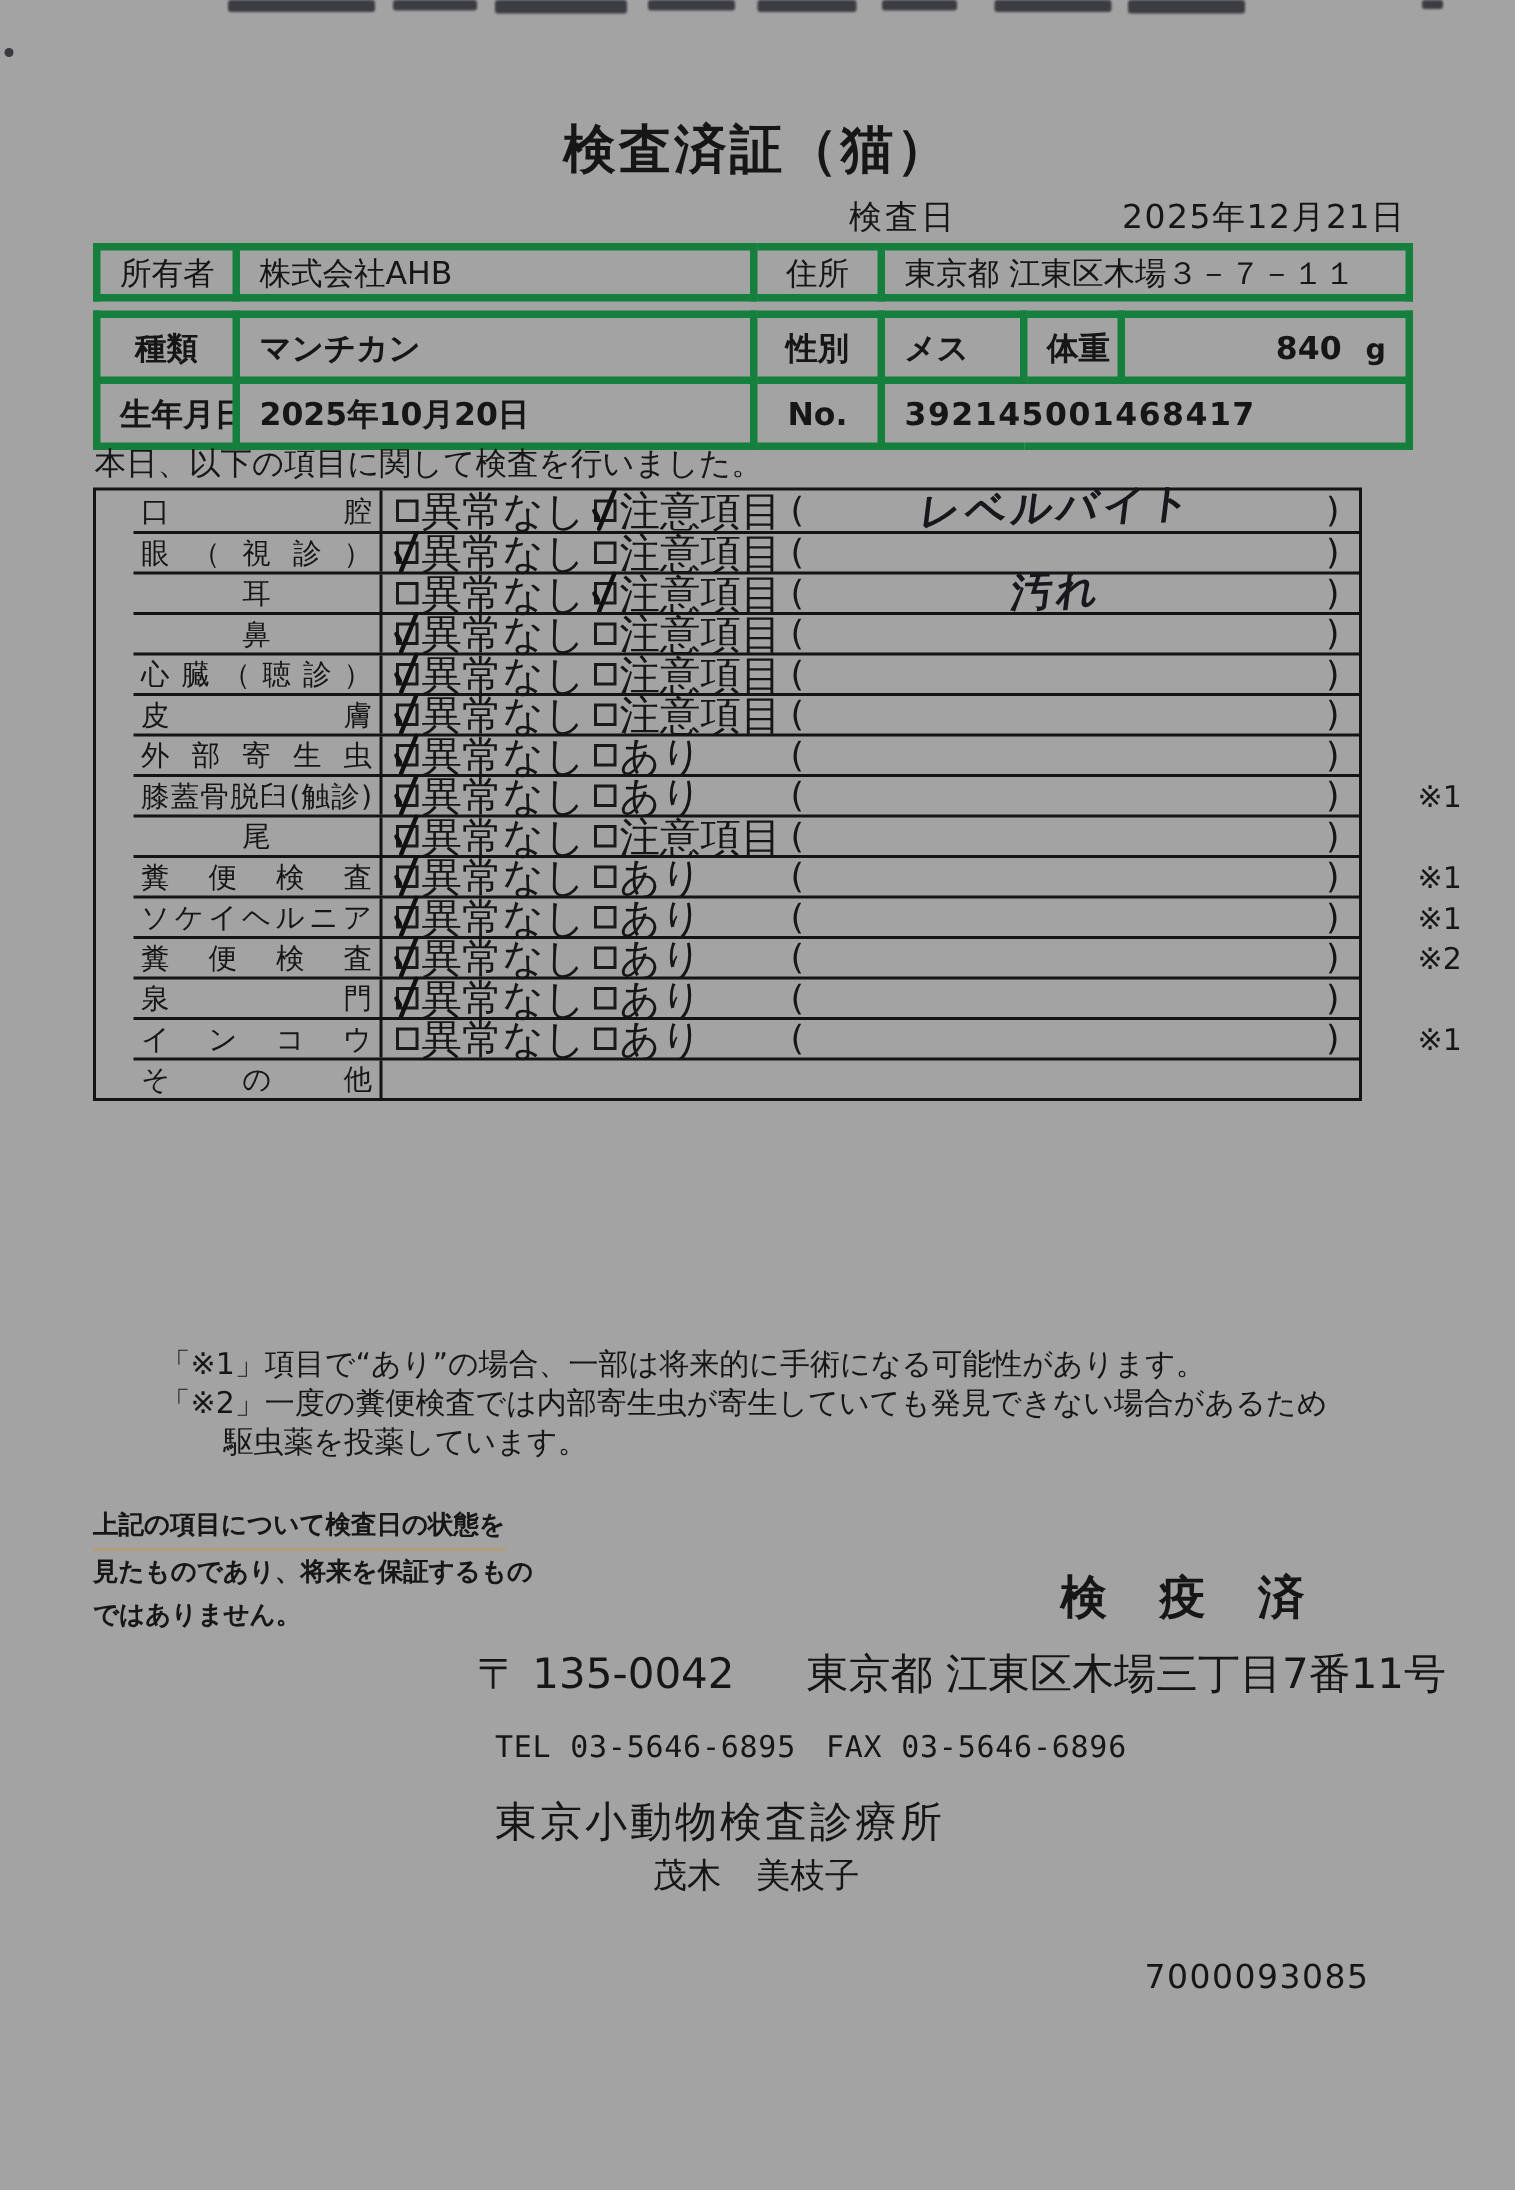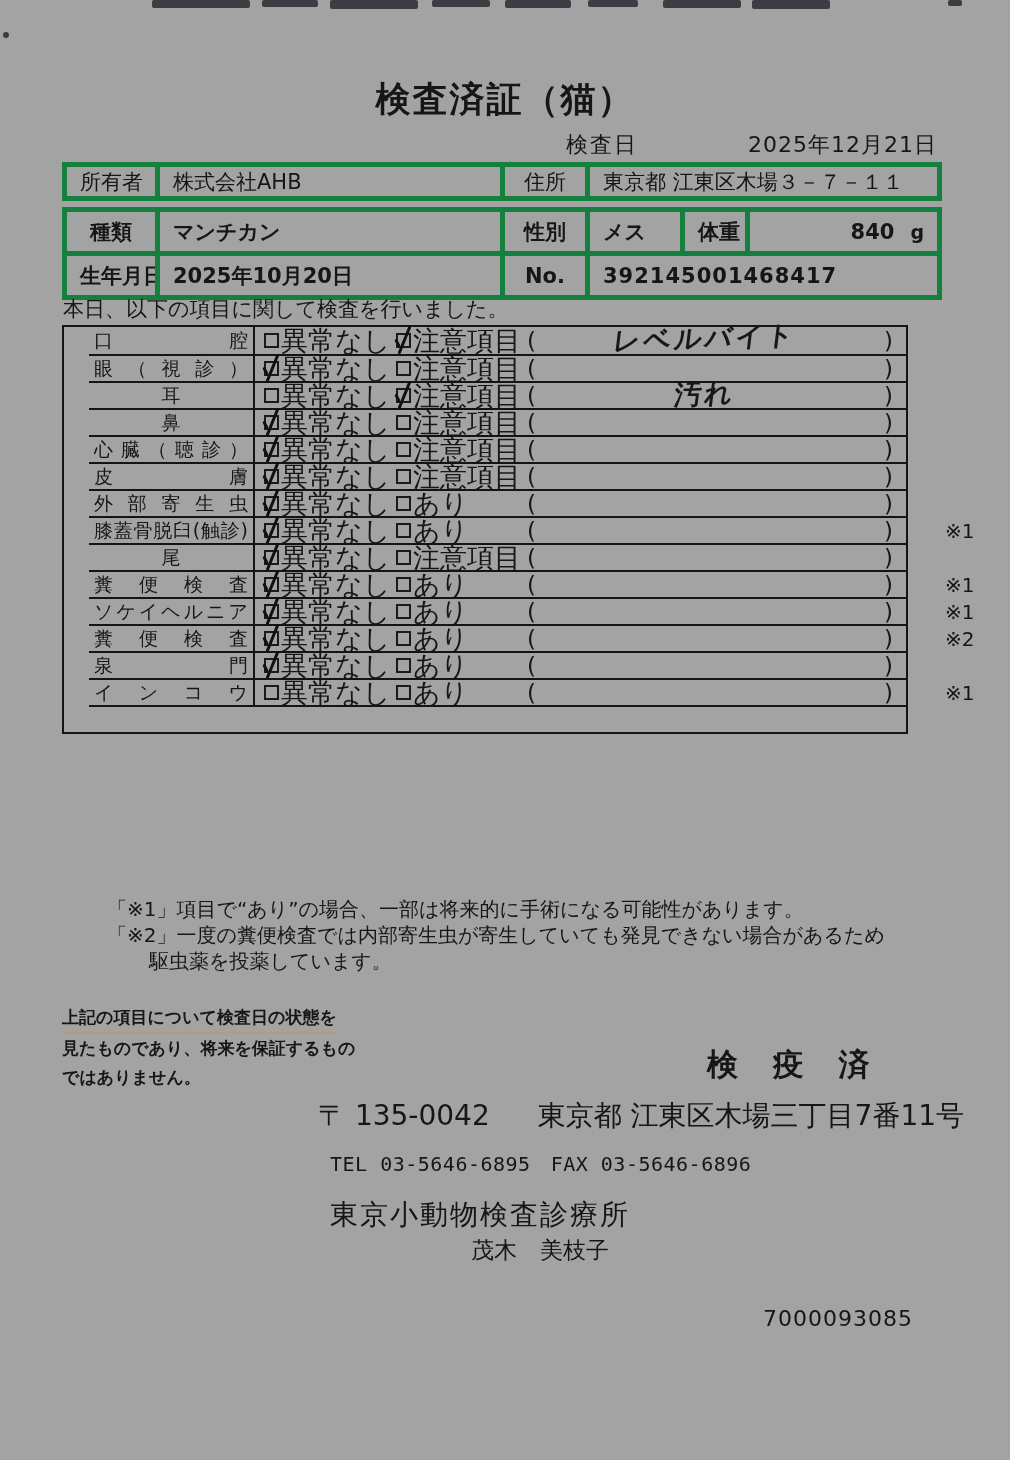--- a/index.html
+++ b/index.html
@@ -95,21 +95,21 @@
     letter-spacing:12px;white-space:nowrap;
   }
   .postal-line{position:absolute;left:318px;top:1097px;font-size:28px;white-space:nowrap;}
   .postal-line .gap{display:inline-block;width:48px;}
   .tel-line{
     position:absolute;left:330px;top:1152px;font-size:20px;white-space:nowrap;
     font-family:"DejaVu Sans Mono","Liberation Mono",monospace;letter-spacing:.5px;
   }
   .tel-line .gap{display:inline-block;width:20px;}
   .clinic-name{position:absolute;left:330px;top:1196px;font-size:28px;font-weight:500;letter-spacing:2px;white-space:nowrap;}
-  .vet-name{position:absolute;left:471px;top:1235px;font-size:23px;white-space:nowrap;}
+  .vet-name{position:absolute;left:435px;top:1235px;font-size:23px;white-space:nowrap;}
   .serial{position:absolute;left:763px;top:1270px;font-size:22px;letter-spacing:1px;margin-top:36px;}
 </style>
 </head>
 <body>
 
 <div class="page">
 
   <div class="artifacts">
     <span class="smudge" style="left:152px;top:0;width:98px;height:8px"></span>
     <span class="smudge" style="left:262px;top:0;width:56px;height:7px"></span>
@@ -439,20 +439,23 @@
           <span class="cb"></span>
           <span class="cb-text">あり</span>
         </span>
         <span class="paren open">(</span>
         <span class="note"></span>
         <span class="paren close">)</span>
       </div>
       <span class="row-mark">※1</span>
     </div>
       <div class="exam-row">
+      <div class="cell-label">
+        <span class="label-text justify">その他</span>
+      </div>
       <div class="cell-rest"></div>
       <span class="row-mark"></span>
     </div>
     </div>
 
   <div class="footnotes">
     <div class="fline">「※1」項目で“あり”の場合、一部は将来的に手術になる可能性があります。</div>
     <div class="fline">「※2」一度の糞便検査では内部寄生虫が寄生していても発見できない場合があるため</div>
     <div class="fline indent">駆虫薬を投薬しています。</div>
   </div>

